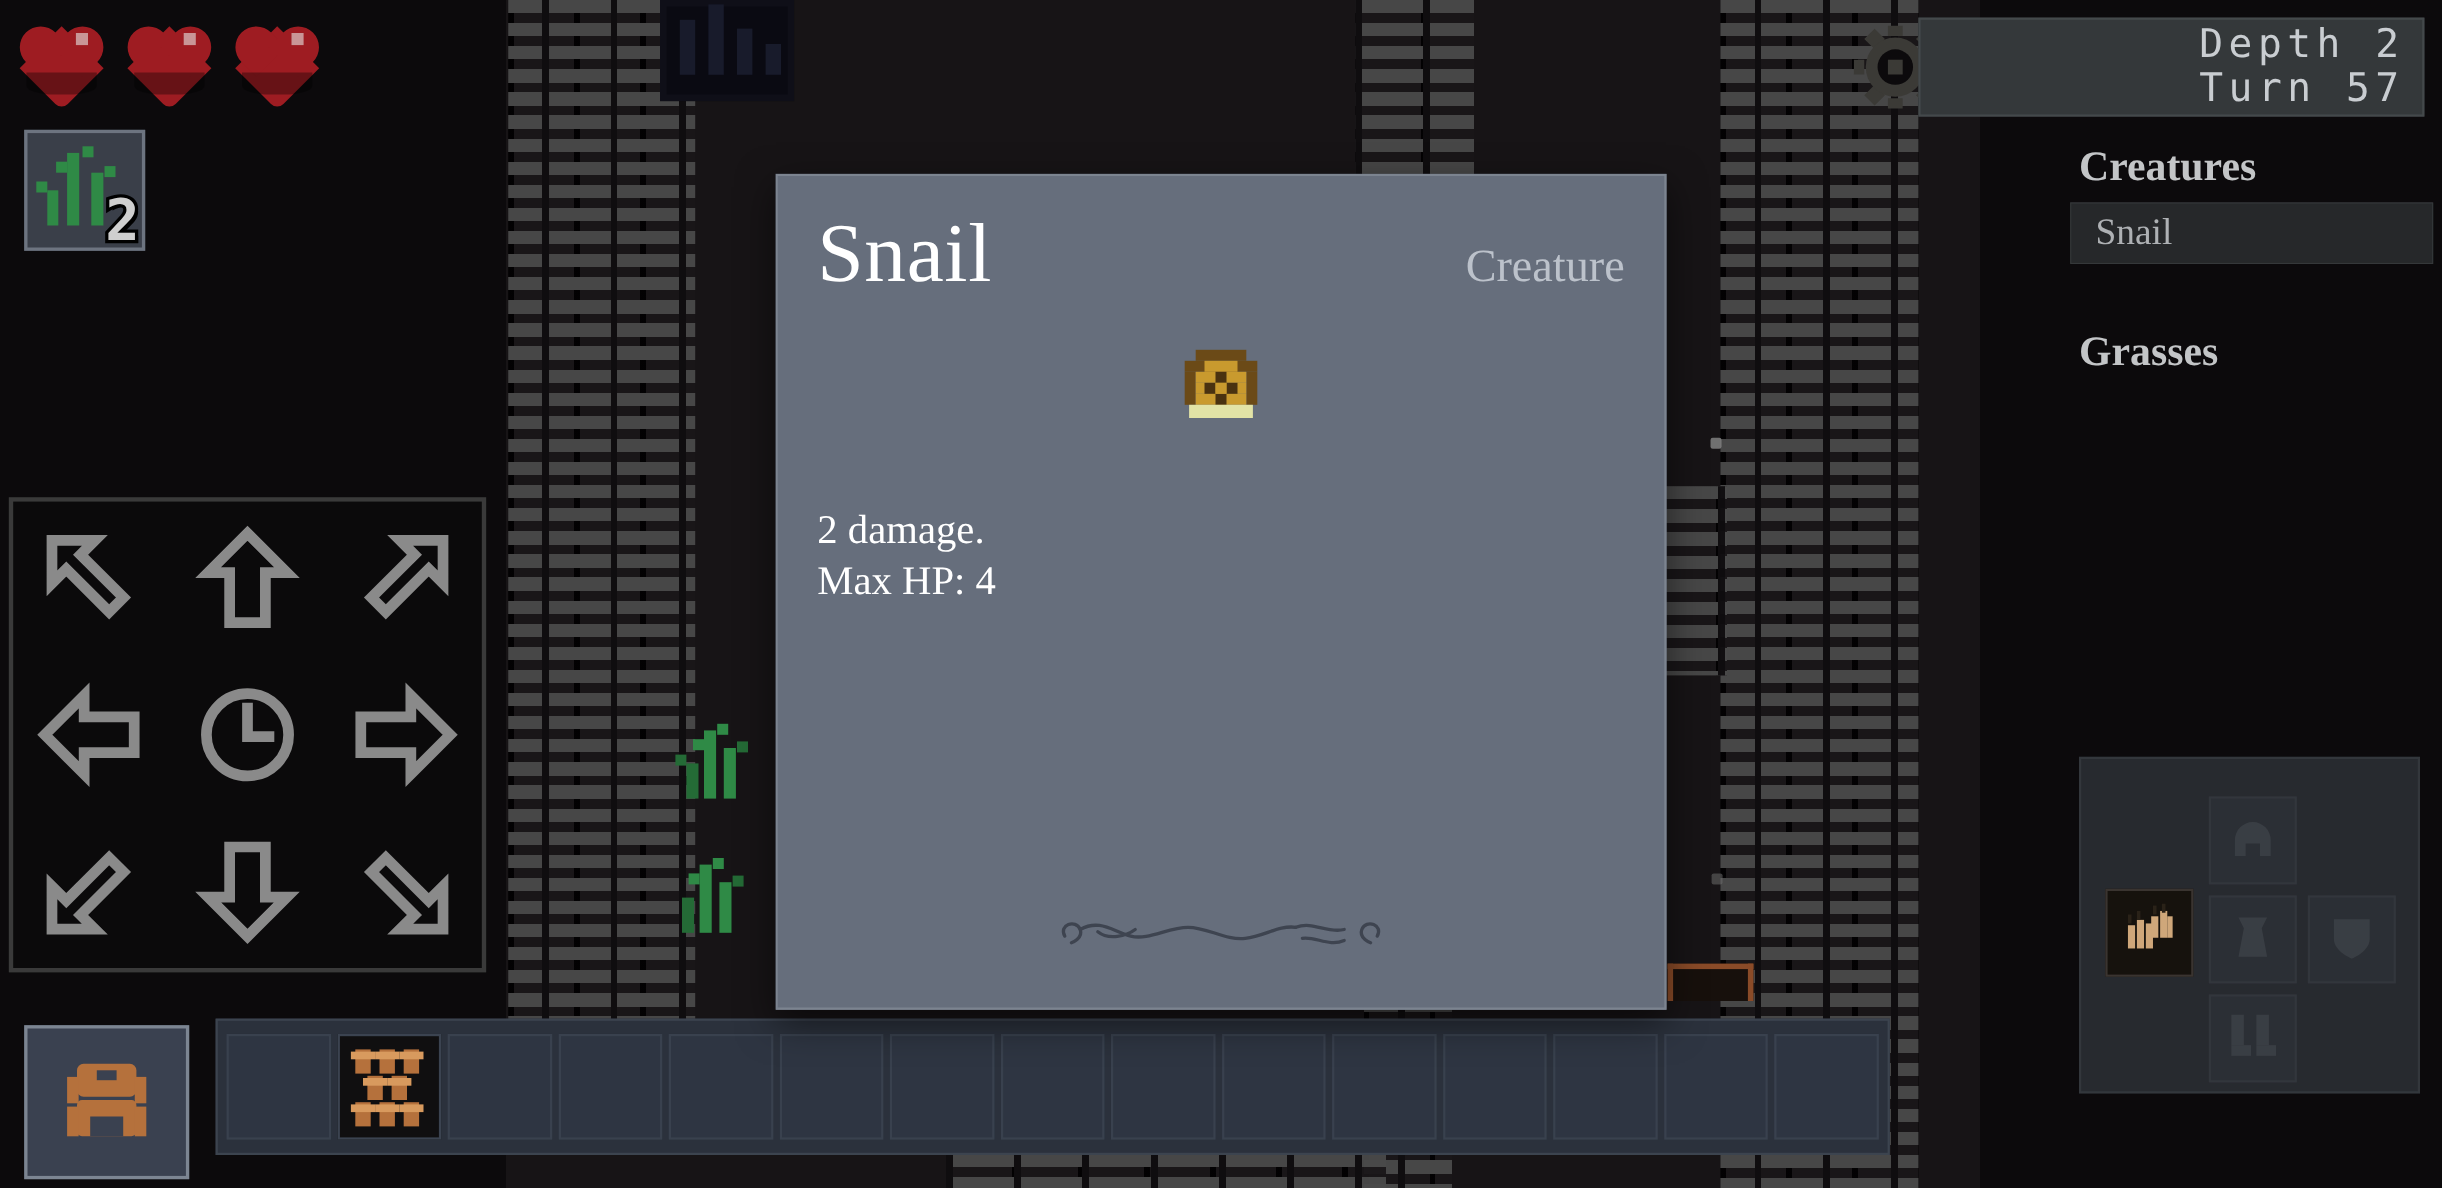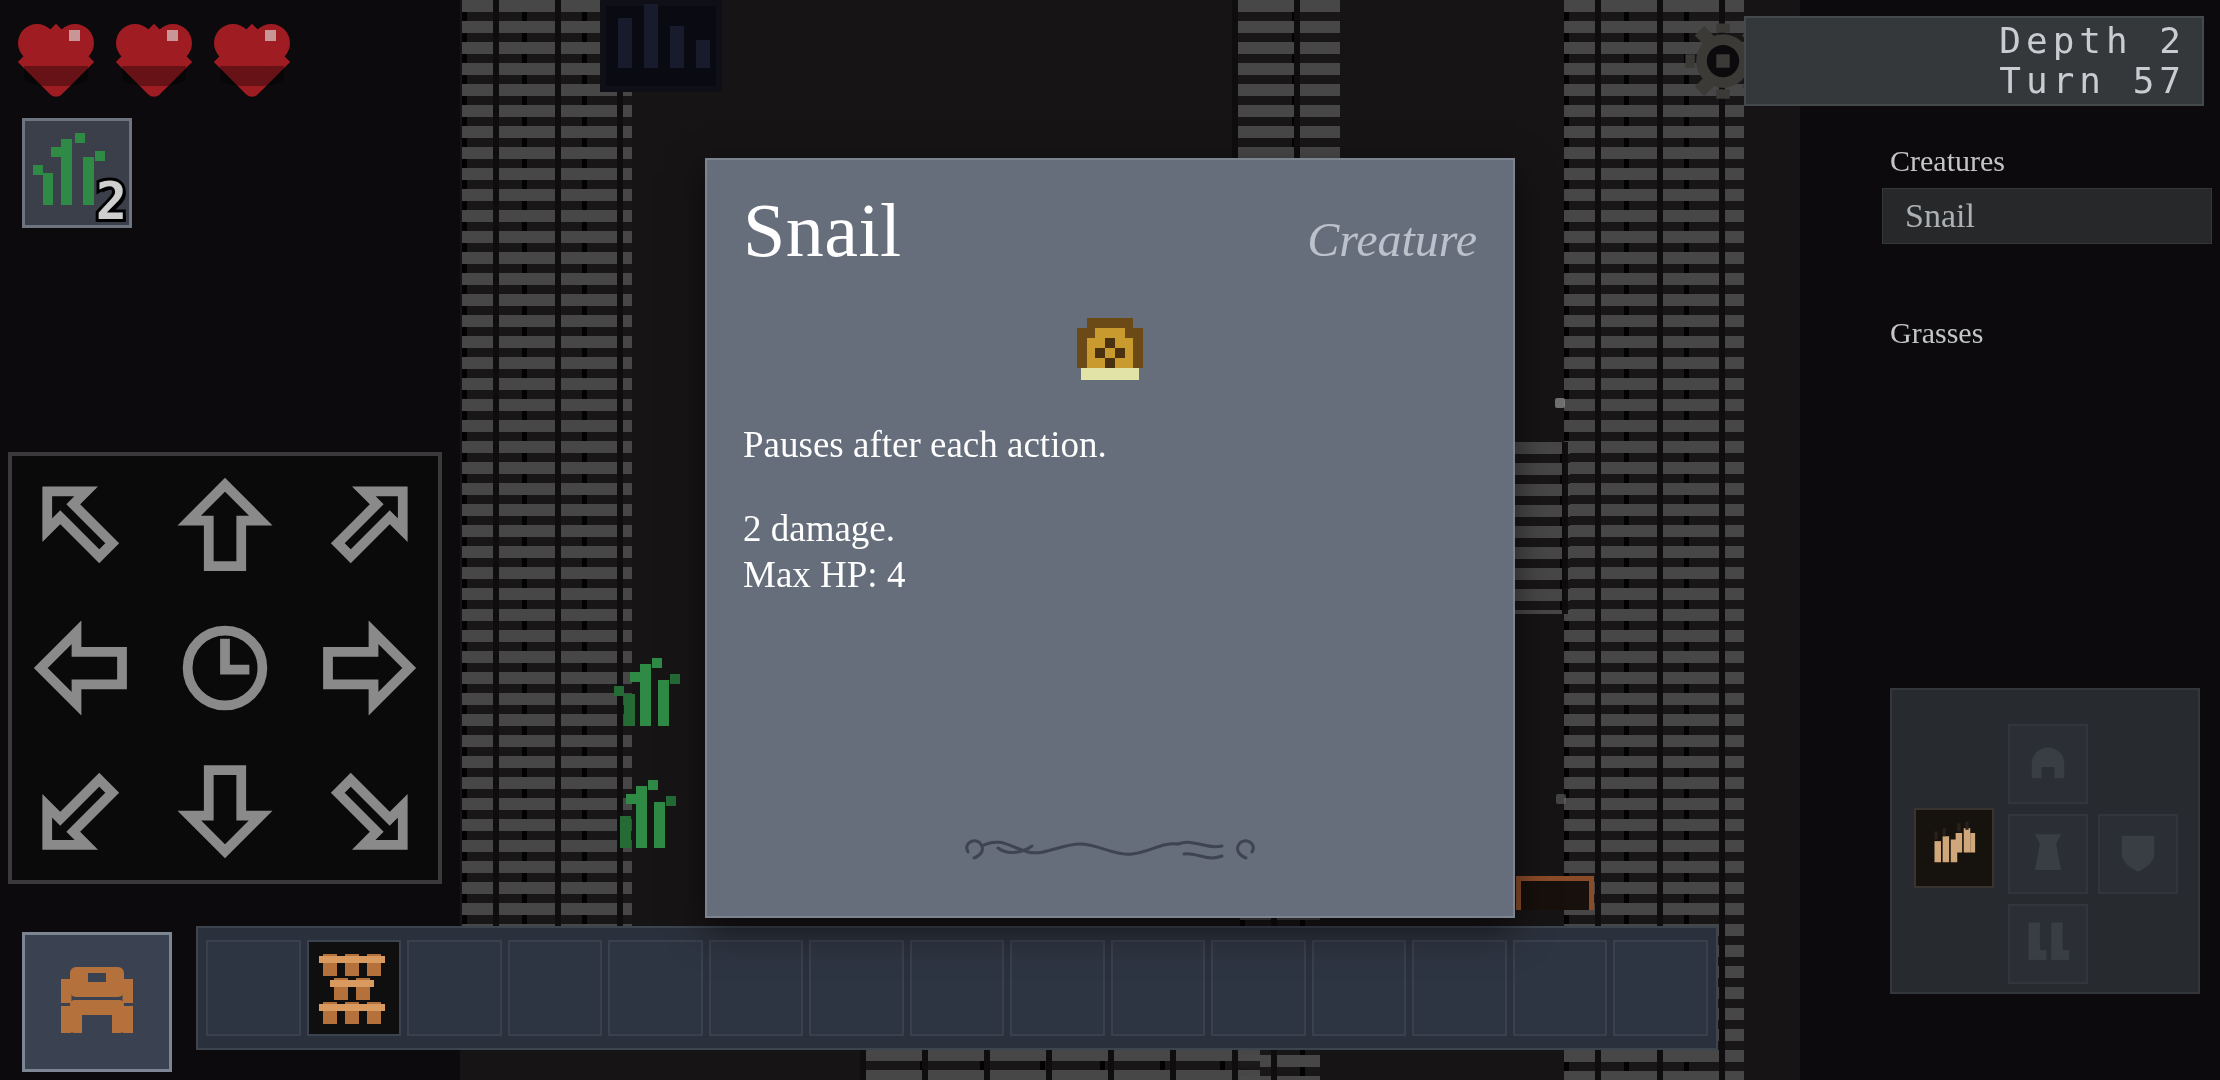--- a/index.html
+++ b/index.html
@@ -138,21 +138,21 @@
     position:absolute; right:16px; top:16px; width:460px; height:90px;
     background:#34383a; border:2px solid #44494b;
     display:flex; flex-direction:column; align-items:flex-end; justify-content:center;
     padding-right:16px; gap:2px;
   }
   #depthbox div { font-family:"DejaVu Sans Mono", monospace; font-size:36px;
                   color:#c9cdd1; letter-spacing:5px; line-height:1.05; }
 
   
   #sidebar { position:absolute; right:8px; top:122px; width:330px; }
-  .sb-group-title { font-size:30px; color:#c3c5c7; margin:22px 0 10px 8px; }
+  .sb-group-title { font-size:38px; color:#c3c5c7; margin:8px 0 10px 8px;font-weight:bold; }
   .sb-entry {
     height:56px; background:#26282a; border:1px solid #35383a;
     display:flex; align-items:center; padding-left:22px;
     font-size:34px; color:#aeb1b4; margin-bottom:8px;
   }
   .sb-gap { height:42px; }
 
   
   #equipment {
     position:absolute; right:20px; bottom:86px; width:310px; height:306px;
@@ -171,21 +171,21 @@
 
   
   #inspect {
     position:absolute; left:705px; top:158px; width:810px; height:760px;
     background:#666e7c;
     box-shadow: 0 0 0 2px #7c8490 inset, 0 12px 34px rgba(0,0,0,.55);
     color:#fff; padding:34px 38px;
   }
   #inspect .head { display:flex; align-items:baseline; justify-content:space-between; }
   #inspect .title { font-size:76px; line-height:1; letter-spacing:.5px; }
-  #inspect .kind { font-size:48px; color:#bcc2cb;font-style:italic; }
+  #inspect .kind { font-size:42px; color:#bcc2cb; }
   #inspect .sprite-row { display:flex; justify-content:center; margin:44px 0 36px; }
   #inspect .body-text { font-size:37px; line-height:1.24; }
   #inspect .body-text p { margin:0; }
   #inspect .spacer { height:38px; }
   #inspect .stats { font-size:37px; line-height:1.24; }
   #inspect .flourish { position:absolute; left:0; right:0; bottom:46px; display:flex; justify-content:center; }
   #inspect .flourish svg { width:300px; height:46px; }
 
   
   .snail { position:relative; width:78px; height:74px; }
@@ -485,21 +485,20 @@
       <b style="left:34px;top:26px;width:10px;height:10px;background:#4a3210"></b>
       <b style="left:24px;top:36px;width:10px;height:10px;background:#4a3210"></b>
       <b style="left:44px;top:36px;width:10px;height:10px;background:#4a3210"></b>
       <b style="left:34px;top:46px;width:10px;height:10px;background:#4a3210"></b>
       <b style="left:34px;top:36px;width:10px;height:10px;background:#c99a2e"></b>
       <b style="left:10px;top:56px;width:58px;height:12px;background:#e2e3a6"></b>
     </div>
   </div>
 
   <div class="body-text">
-    <p>Pauses after each action.</p>
   </div>
 
   <div class="spacer"></div>
 
   <div class="stats">
     <p>2 damage.</p>
     <p>Max HP: 4</p>
   </div>
 
   <div class="flourish">

